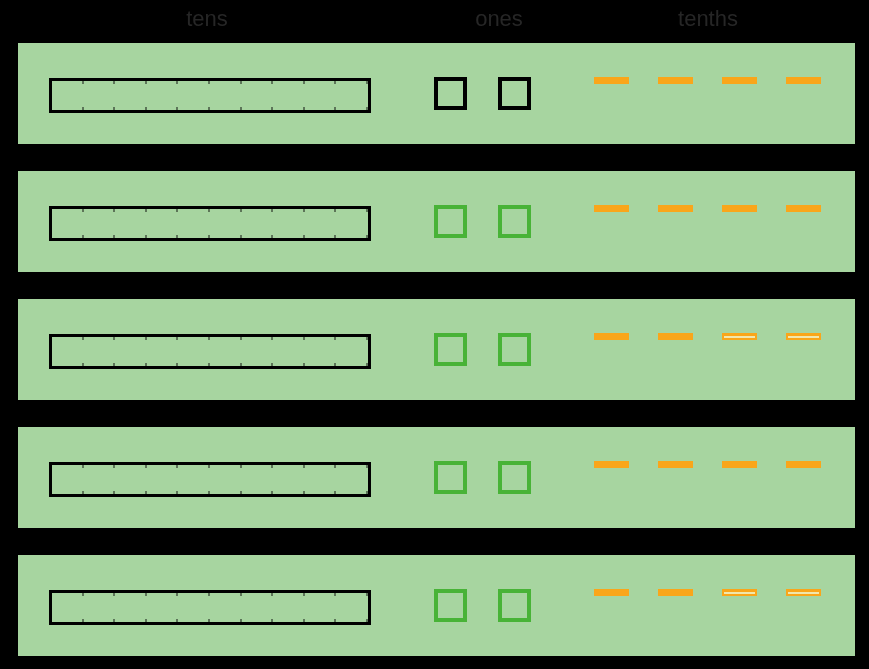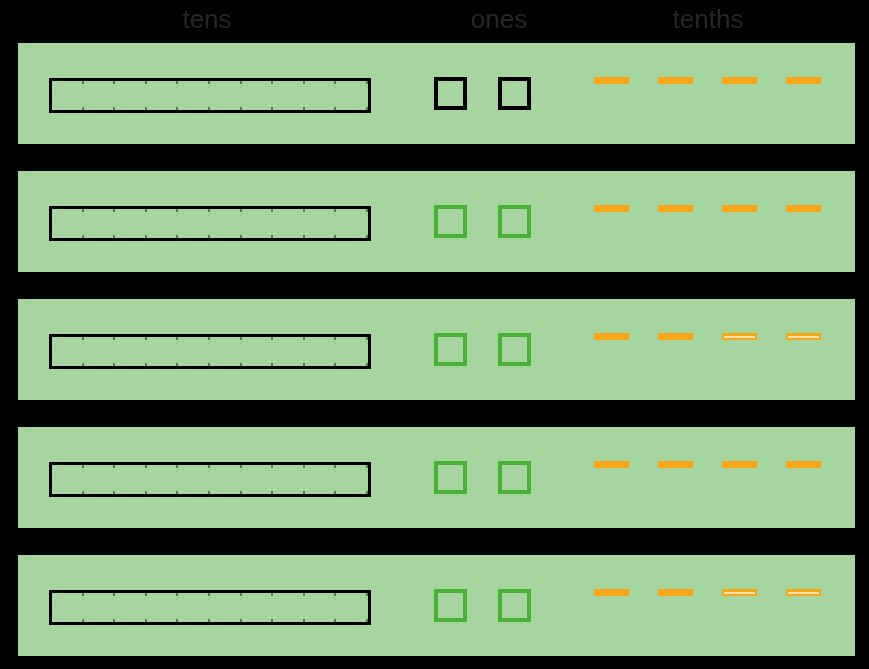--- a/index.html
+++ b/index.html
@@ -8,21 +8,21 @@
     width: 869px; height: 669px;
     background: var(--page-bg, #000);
     font-family: "Liberation Sans", "DejaVu Sans", sans-serif;
     overflow: hidden;
   }
   
   .header { position: absolute; top: 0; left: 0; width: 100%; height: 43px; }
   .col-label {
     position: absolute; top: 7px;
     transform: translateX(-50%);
-    font-size: 26px; line-height: 24px;
+    font-size: 22px; line-height: 24px;
     color: var(--header-text, #262626);
     white-space: nowrap;
   }
   .col-label.tens   { left: 207px; }
   .col-label.ones   { left: 499px; }
   .col-label.tenths { left: 708px; text-align: center; }
   
   .rows { position: absolute; top: 43px; left: 18px; width: 837px; }
   .row {
     position: relative;

